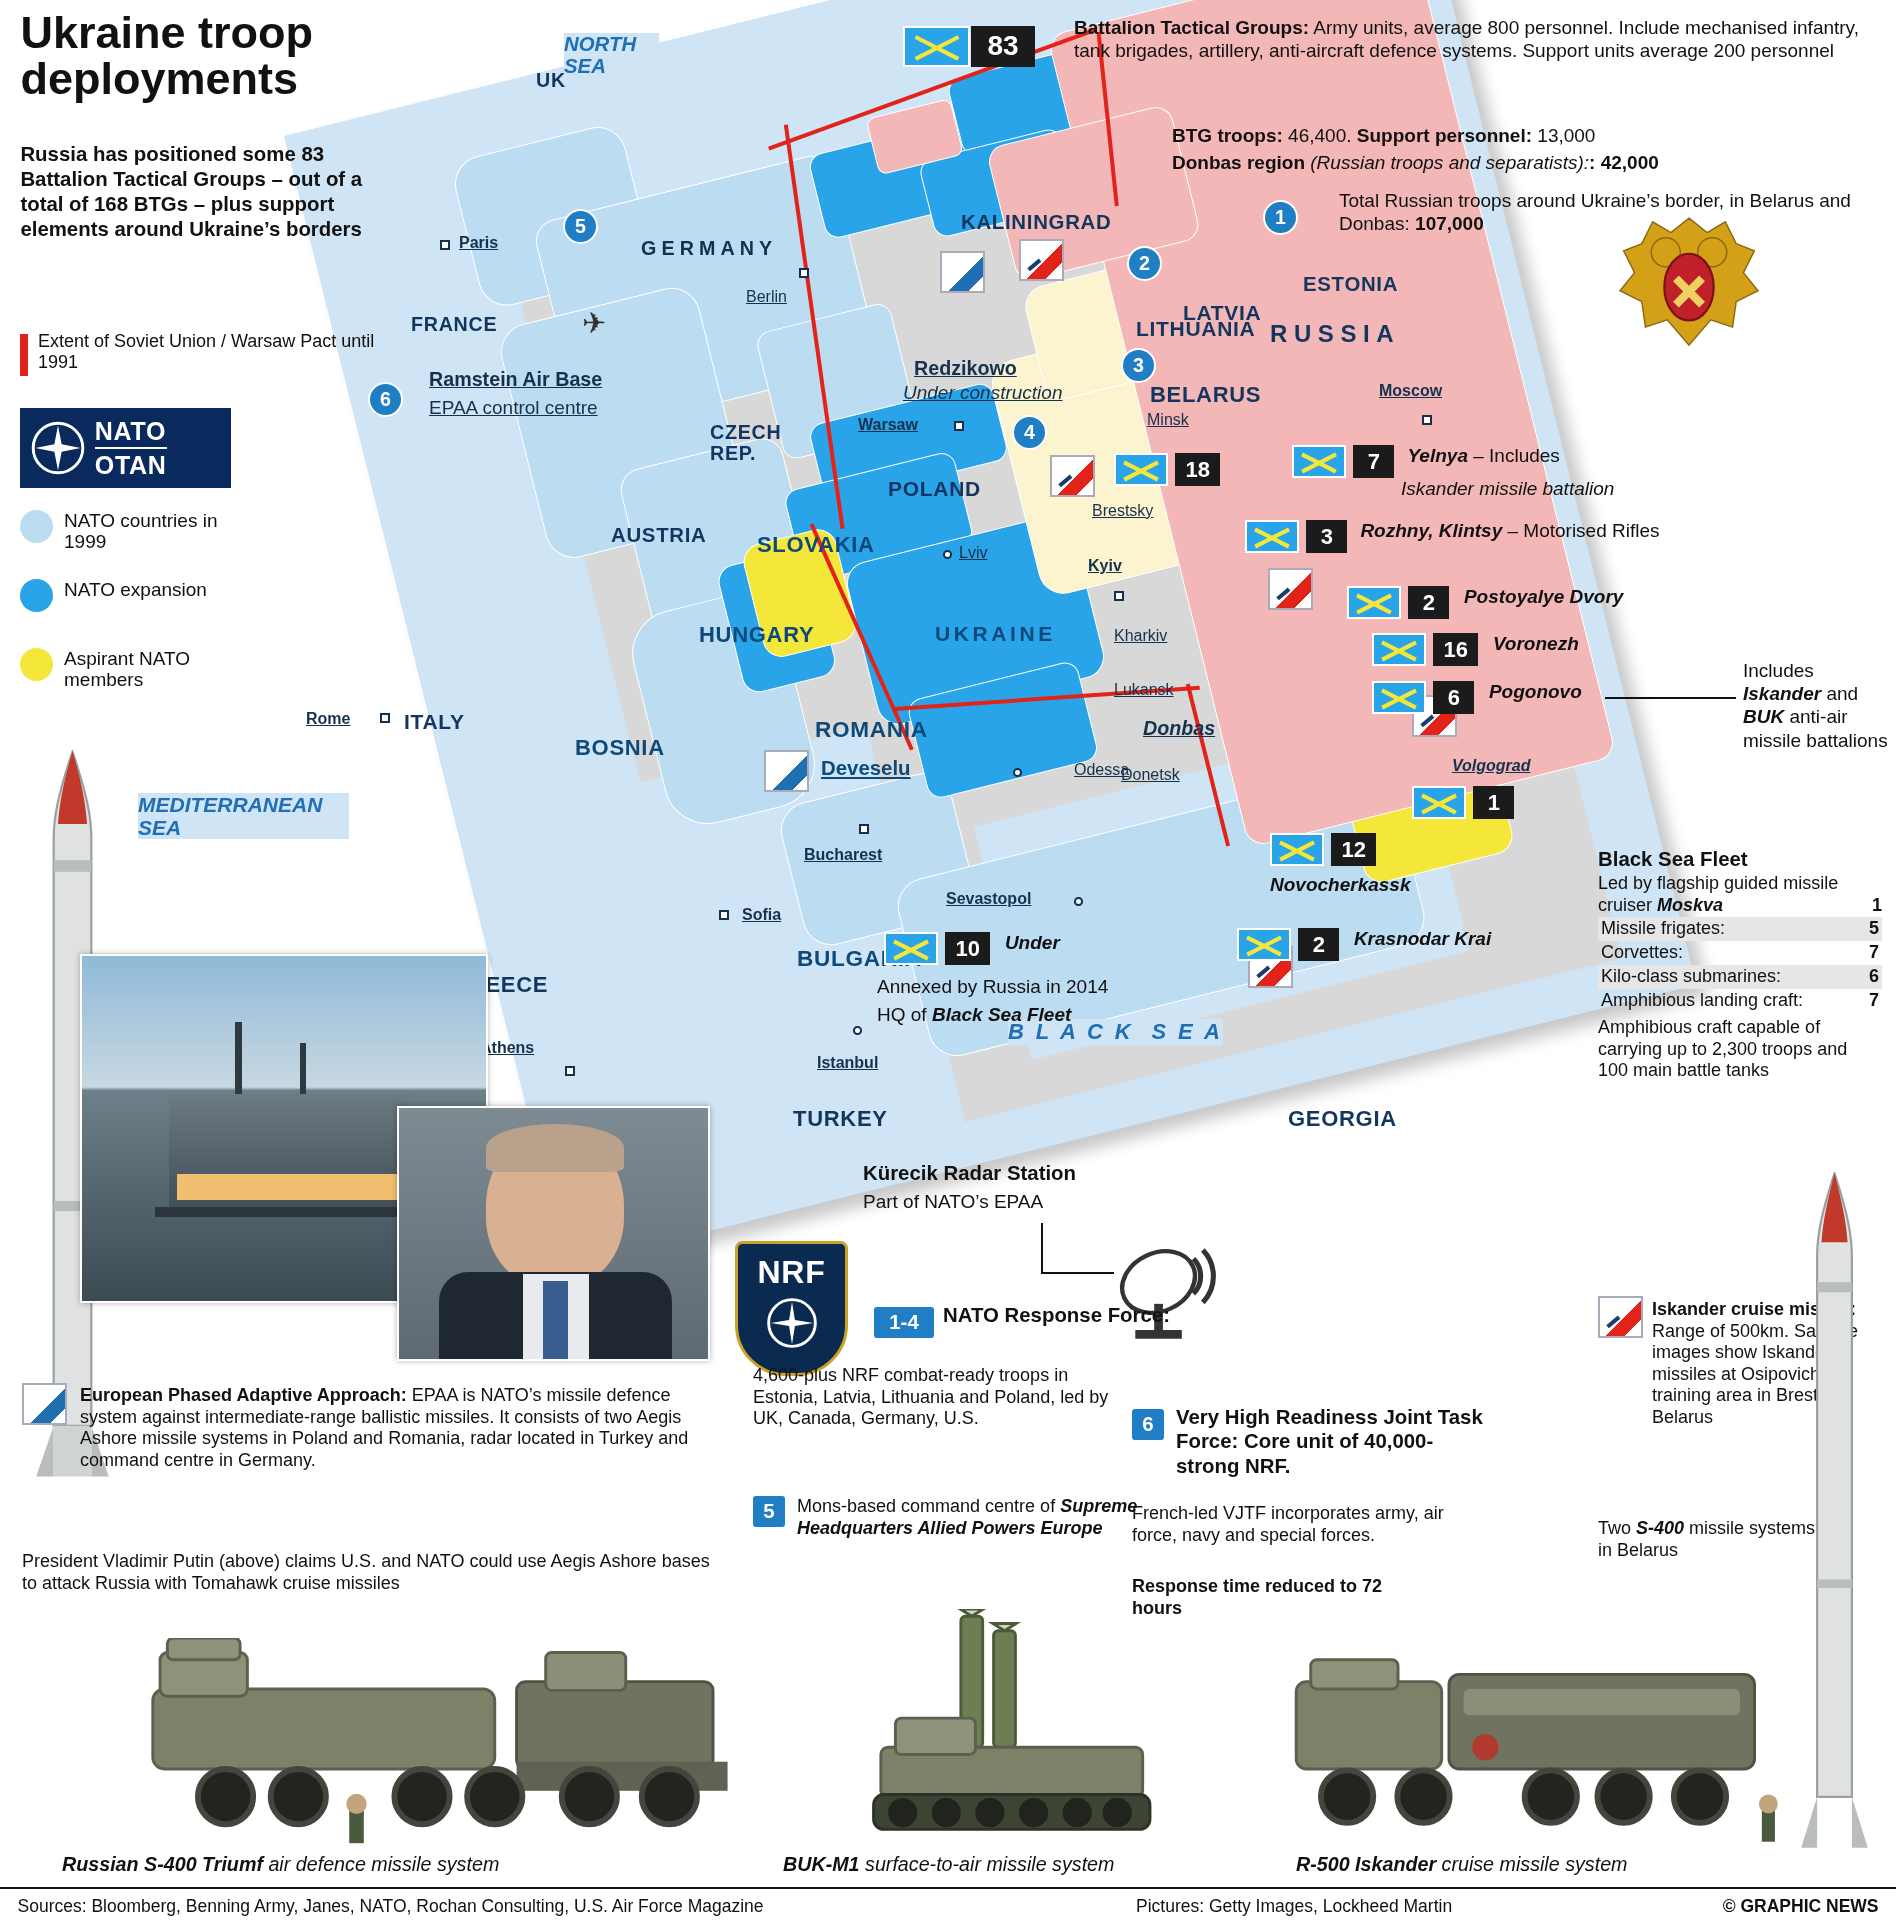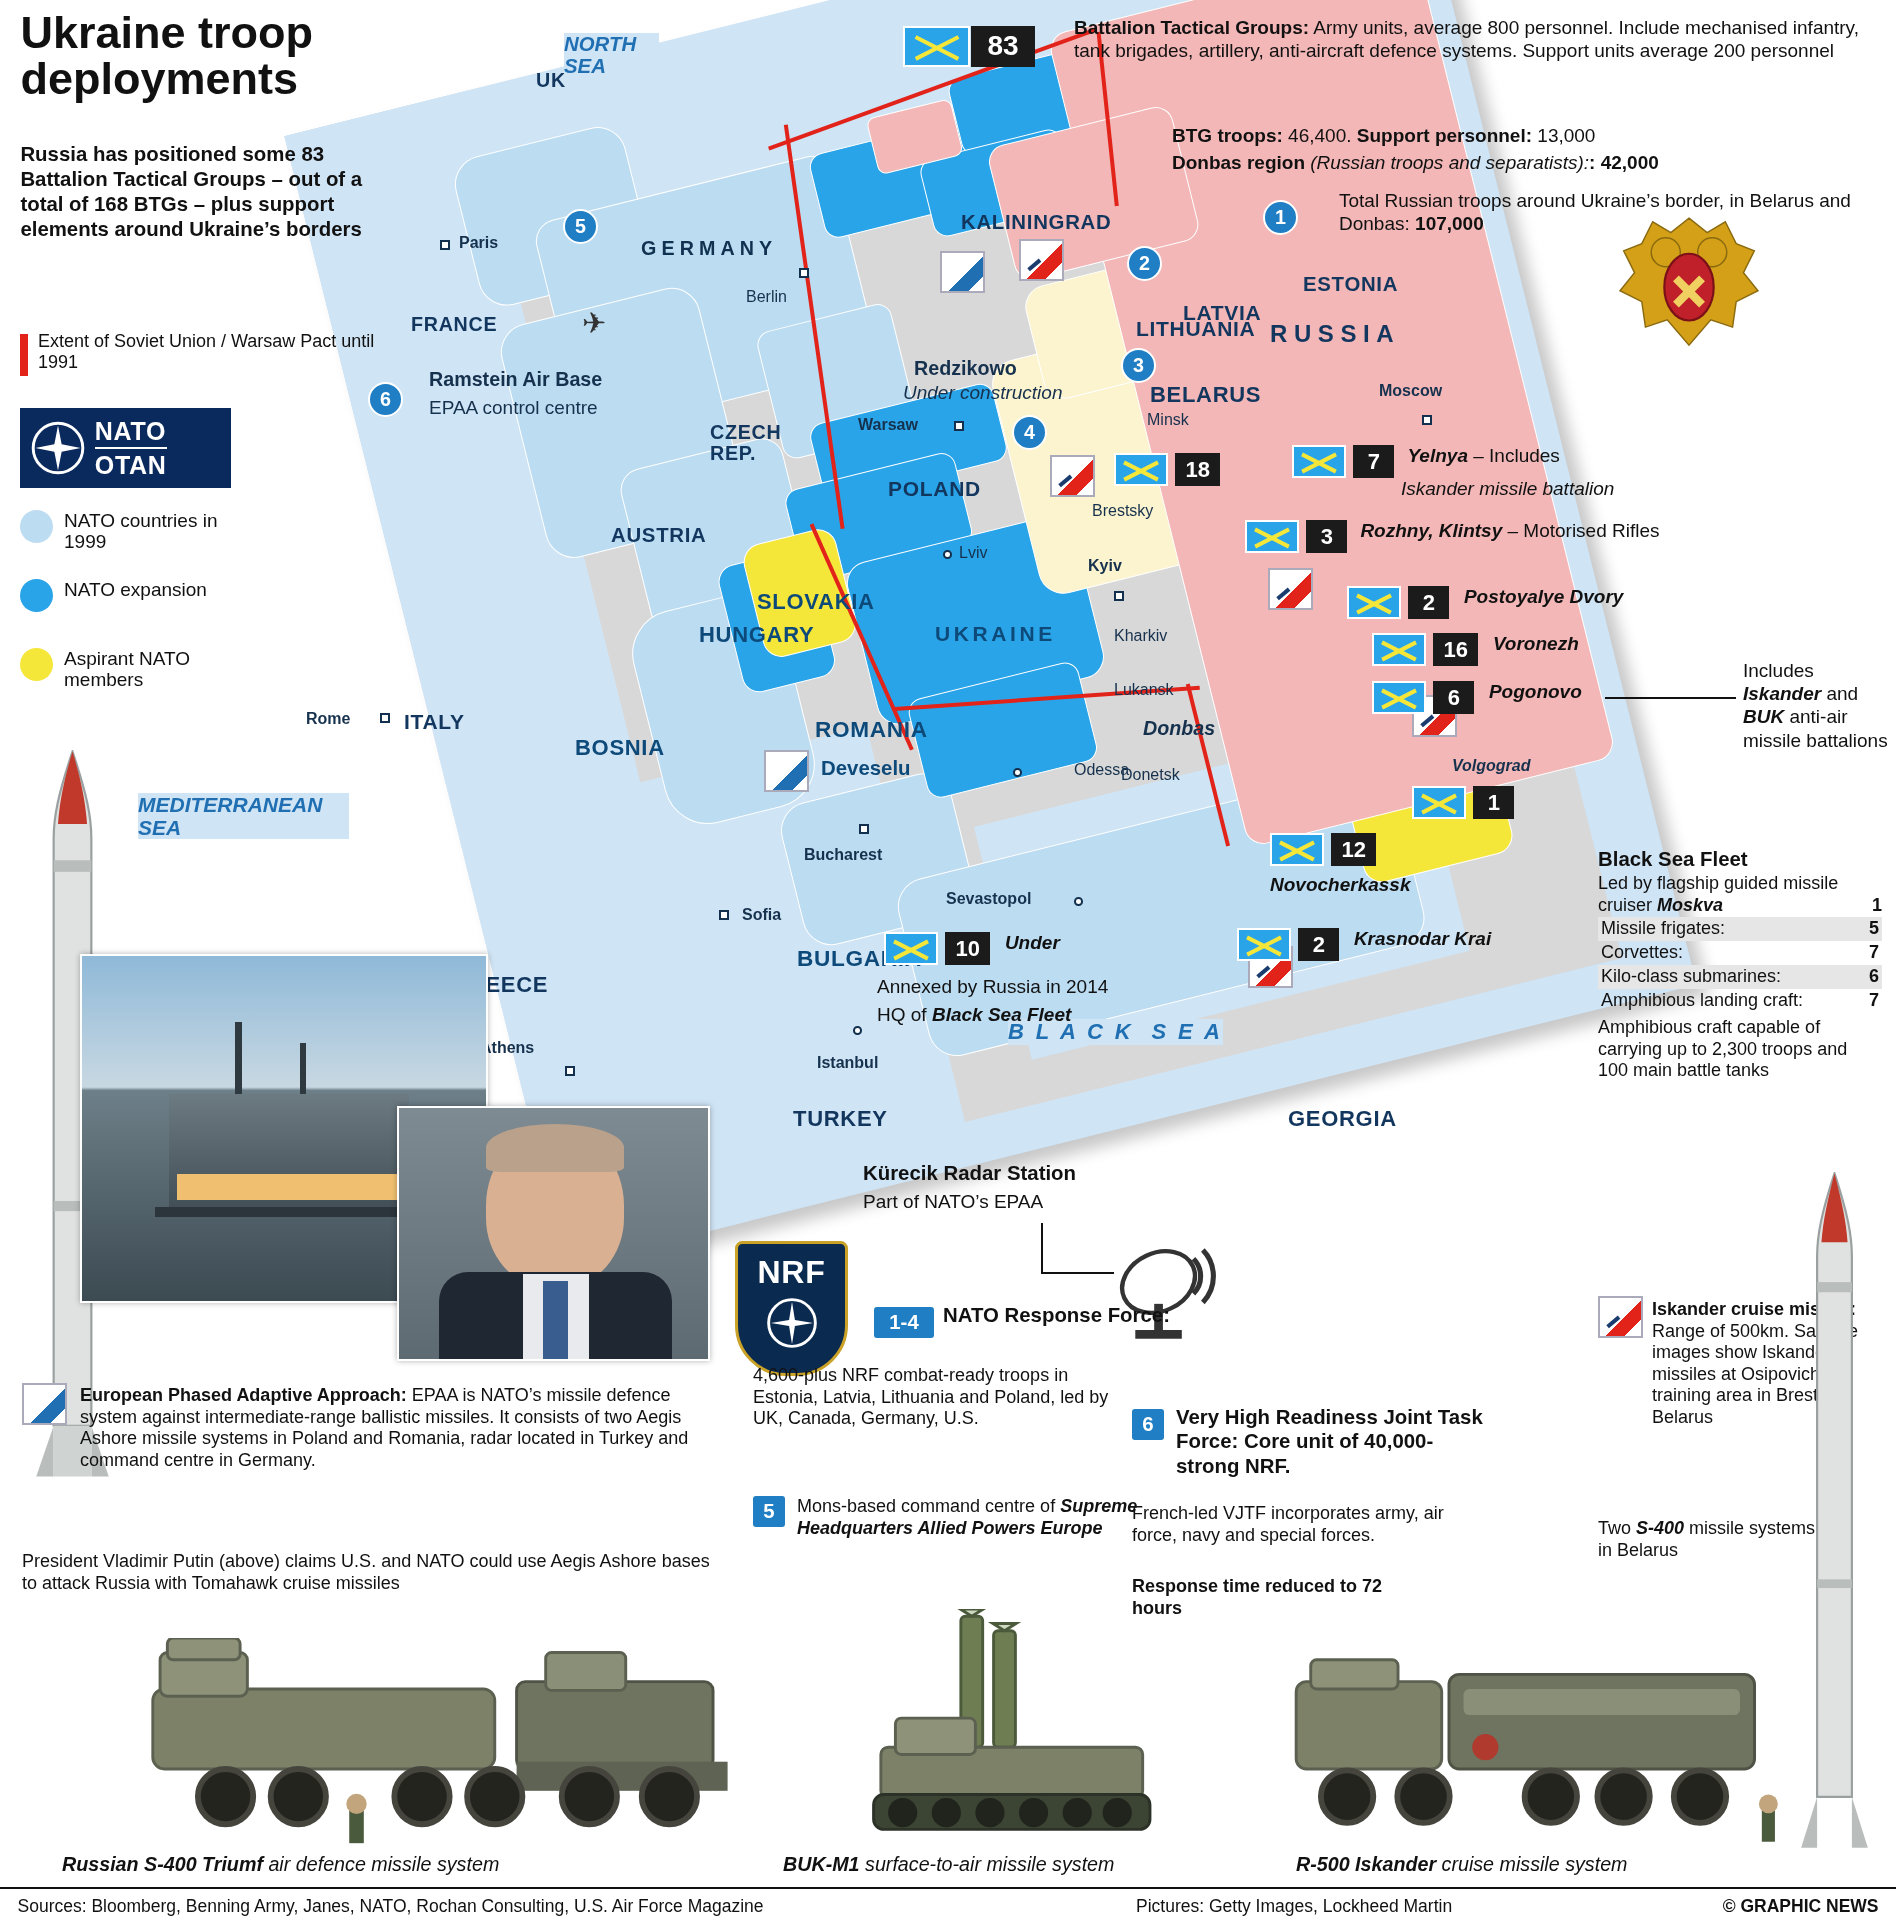--- a/index.html
+++ b/index.html
@@ -34,21 +34,21 @@
   .rg.natoexp { background:#2aa4e8; }
   .rg.aspirant { background:#f5e73a; }
   .rg.russia { background:#f3b7b7; }
   .rg.ukraine { background:#fbf4cf; }
   .rg.neutral { background:#d3d3d3; }
 
   .maplabel { position:absolute; font-weight:bold; color:#12365e; white-space:nowrap; }
   .maplabel.country { letter-spacing:0.7px; }
   .maplabel.big { font-size:19.7px; letter-spacing:5.1px; color:#10314f; }
   .maplabel.sea { color:#1f6fb2; font-style:italic; font-weight:bold; }
-  .city { position:absolute; font-size:16px; color:#16314d; white-space:nowrap; }
+  .city { position:absolute; font-size:16px; color:#16314d; white-space:nowrap;text-decoration:underline; }
   .citydot { position:absolute; width:8.7px; height:8.7px; border:2.2px solid #13314e; border-radius:50%; background:#fff; }
   .citysq { position:absolute; width:10.2px; height:10.2px; border:2.2px solid #13314e; background:#fff; }
 
   
   .title {
     position:absolute; left:20.4px; top:10.2px; width:379px;
     font-size:45px; line-height:1.02; font-weight:bold; color:#111;
   }
   .subtitle {
     position:absolute; left:20.4px; top:142px; width:379px;
@@ -237,21 +237,21 @@
     </div>
   </div>
 
   <div class="maplabel country" style="left:536px; top:69px; font-size:19.7px;">UK</div>
   <div class="maplabel sea" style="left:564px; top:33px; font-size:20.4px; width:95px; line-height:1.1;">NORTH<br>SEA</div>
   <div class="maplabel big" style="left:641px; top:237px;">GERMANY</div>
   <div class="maplabel country" style="left:411px; top:313px; font-size:19.7px;">FRANCE</div>
   <div class="maplabel country" style="left:710px; top:422px; font-size:19.7px; width:109px; line-height:1.08;">CZECH<br>REP.</div>
   <div class="maplabel country" style="left:888px; top:477px; font-size:21px;">POLAND</div>
   <div class="maplabel country" style="left:611px; top:524px; font-size:20.4px;">AUSTRIA</div>
-  <div class="maplabel country" style="left:757px; top:589px; font-size:22px; color:#0d4a7a;">SLOVAKIA</div>
+  <div class="maplabel country" style="left:757px; top:532px; font-size:22px; color:#0d4a7a;">SLOVAKIA</div>
   <div class="maplabel country" style="left:699px; top:622px; font-size:22px; color:#0d4a7a;">HUNGARY</div>
   <div class="maplabel country" style="left:404px; top:710px; font-size:21px;">ITALY</div>
   <div class="maplabel country" style="left:575px; top:735px; font-size:22px; color:#0d4a7a;">BOSNIA</div>
   <div class="maplabel country" style="left:815px; top:717px; font-size:22.6px; color:#0d4a7a;">ROMANIA</div>
   <div class="maplabel country" style="left:797px; top:946px; font-size:22.6px; color:#0d4a7a;">BULGARIA</div>
   <div class="maplabel country" style="left:451px; top:972px; font-size:22px;">GREECE</div>
   <div class="maplabel country" style="left:793px; top:1106px; font-size:22px;">TURKEY</div>
   <div class="maplabel" style="left:935px; top:622px; font-size:21px; letter-spacing:3.6px; color:#0d4a7a;">UKRAINE</div>
   <div class="maplabel country" style="left:1150px; top:382px; font-size:22px;">BELARUS</div>
   <div class="maplabel country" style="left:1183px; top:273px; font-size:21px;margin-top:28px;">LATVIA</div>

